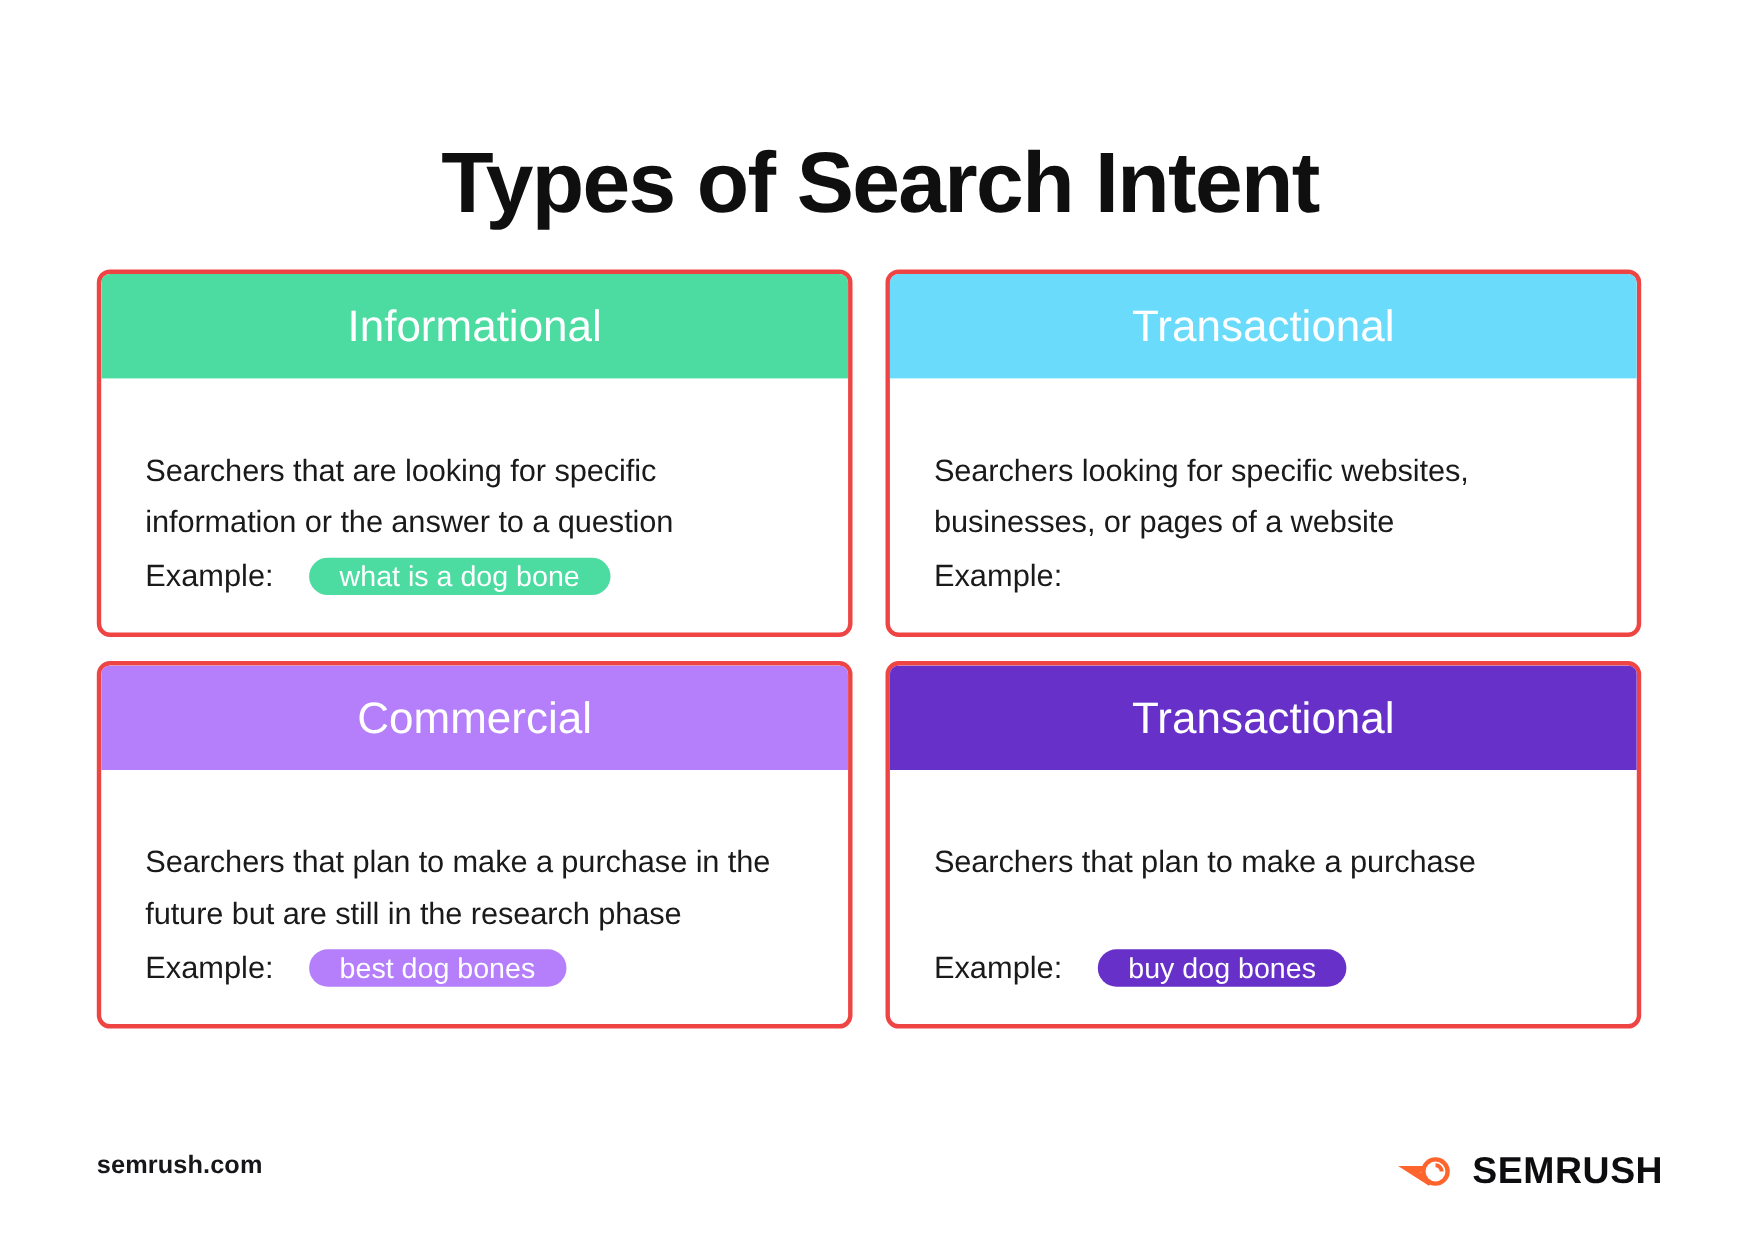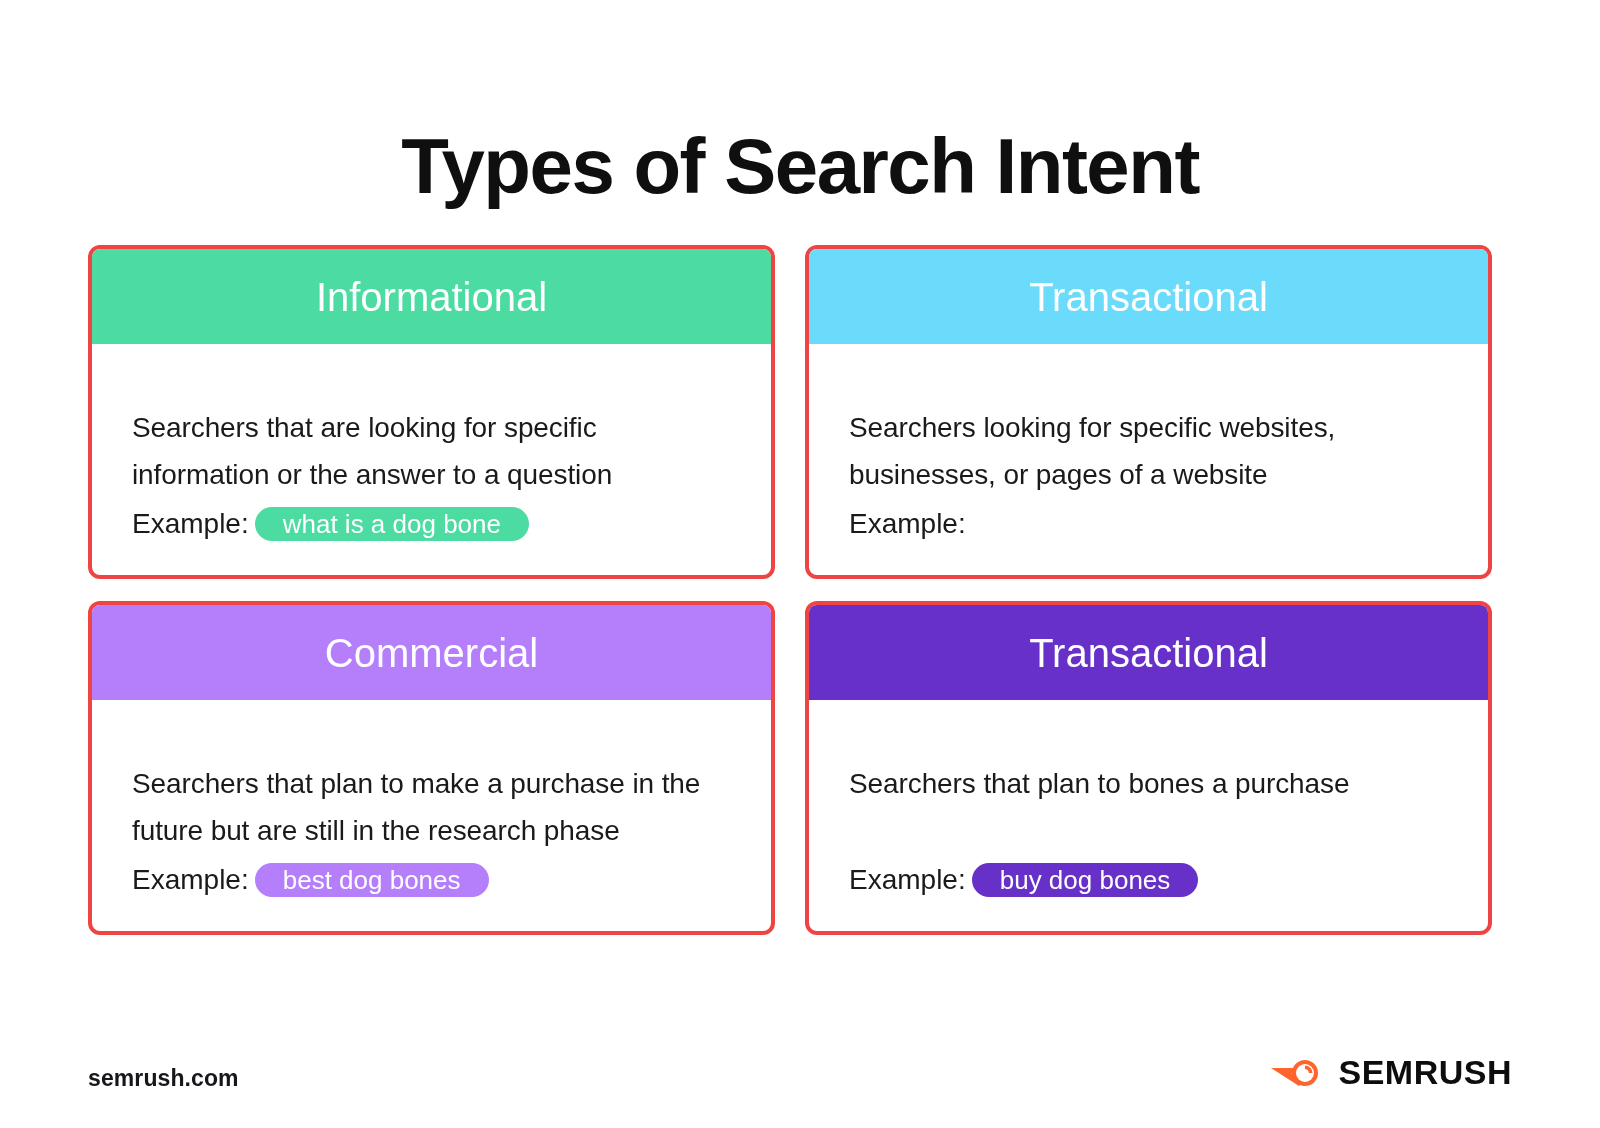--- a/index.html
+++ b/index.html
@@ -90,21 +90,21 @@
     letter-spacing: -0.1px;
     max-width: 600px;
   }
 
   .example-row {
     position: absolute;
     left: 40px;
     bottom: 34px;
     display: flex;
     align-items: center;
-    gap: 6px;
+    gap: 32px;
   }
 
   .example-label {
     font-size: 28px;
     line-height: 34px;
     color: #1a1a1a;
     font-weight: 400;
   }
 
   .example-pill {
@@ -126,21 +126,21 @@
   .card.row-2 .example-row { bottom: 34px; }
 
   
   .footer {
     position: absolute;
     left: 88px;
     right: 88px;
     bottom: 36px;
     height: 48px;
     display: flex;
-    align-items: flex-end;
+    align-items: flex-start;
     justify-content: space-between;
   }
 
   .footer-url {
     font-size: 23px;
     line-height: 28px;
     font-weight: 700;
     color: #17161a;
     letter-spacing: 0.1px;
   }
@@ -210,21 +210,21 @@
           <span class="example-pill" style="background: rgb(181, 127, 252);">best dog bones</span>
         </div>
       </div>
     </div>
 
     <div class="card row-2">
       <div class="card-header" style="background: rgb(103, 48, 200); color: rgb(255, 255, 255);">
         <span>Transactional</span>
       </div>
       <div class="card-body">
-        <p class="card-desc">Searchers that plan to bones a purchase</p>
+        <p class="card-desc">Searchers that plan to make a purchase</p>
         <div class="example-row">
           <span class="example-label">Example:</span>
           <span class="example-pill" style="background: rgb(103, 48, 200);">buy dog bones</span>
         </div>
       </div>
     </div>
 
   </div>
 
   <div class="footer">

